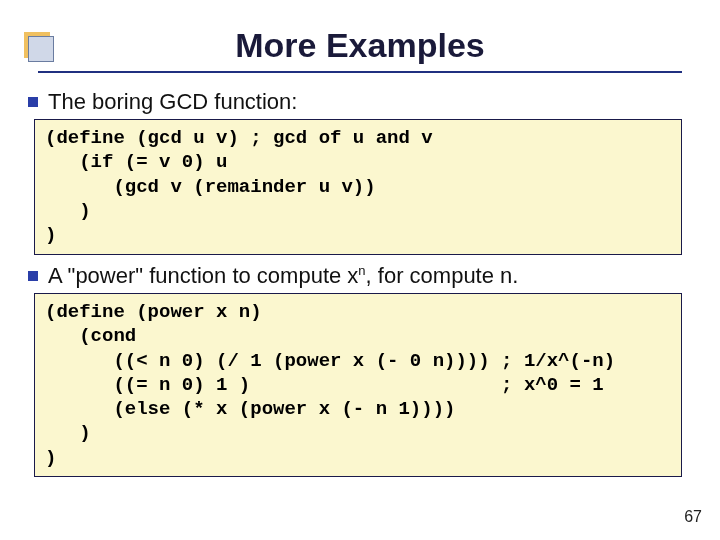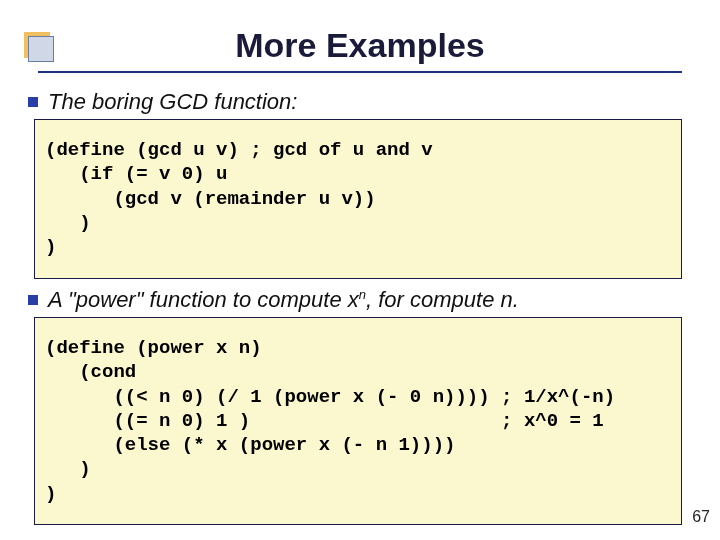--- a/index.html
+++ b/index.html
@@ -2,26 +2,26 @@
 <html><head>
 <meta charset="utf-8">
 <style>
   * { margin: 0; padding: 0; box-sizing: border-box; }
   html, body { width: 720px; height: 540px; background: #fff; font-family: Arial, Helvetica, sans-serif; }
   .slide { position: relative; width: 720px; height: 540px; background: #fff; }
   .accent-square { position: absolute; left: 28px; top: 36px; width: 26px; height: 26px; background: #d0d8e8; border: 1px solid #6a7ca0; box-shadow: -4px -4px 0 #f0c060; }
   .title { font-size: 34px; text-align: center; color: #1a1a3a; padding-top: 26px; }
   .title-underline { margin: 6px 38px 0 38px; border-top: 2px solid #203080; }
   .content { padding: 8px 26px 0 26px; }
-  .bullet-row { display: flex; align-items: center; margin: 8px 0 4px 2px; font-style: italic; }
+  .bullet-row { display: flex; align-items: center; margin: 8px 0 4px 2px; }
   .bullet-sq { width: 10px; height: 10px; background: #2a3ea8; margin-right: 10px; flex: none; }
   .intro { font-size: 22px; color: #111; }
   .intro sup { font-size: 13px; vertical-align: super; }
-  .codebox { margin: 4px 12px 8px 8px; border: 1px solid #1a1a4a; background: #fbf7cf; padding: 18px 10px; font-family: "Courier New", Courier, monospace; font-size: 19px; line-height: 1.28; color: #000; font-weight: bold; white-space: pre; overflow: hidden; }
-  .pagenum { position: absolute; right: 10px; bottom: 14px; font-size: 16px; color: #222; }
+  .codebox { margin: 4px 12px 8px 8px; border: 1px solid #1a1a4a; background: #fbf7cf; padding: 6px 10px; font-family: "Courier New", Courier, monospace; font-size: 19px; line-height: 1.28; color: #000; font-weight: bold; white-space: pre; overflow: hidden; }
+  .pagenum { position: absolute; right: 18px; bottom: 14px; font-size: 16px; color: #222; }
 </style>
 </head>
 <body>
 <div class="slide">
 
   <div class="accent-square"></div>
 
   <h1 class="title">More Examples</h1>
   <div class="title-underline"></div>
 

